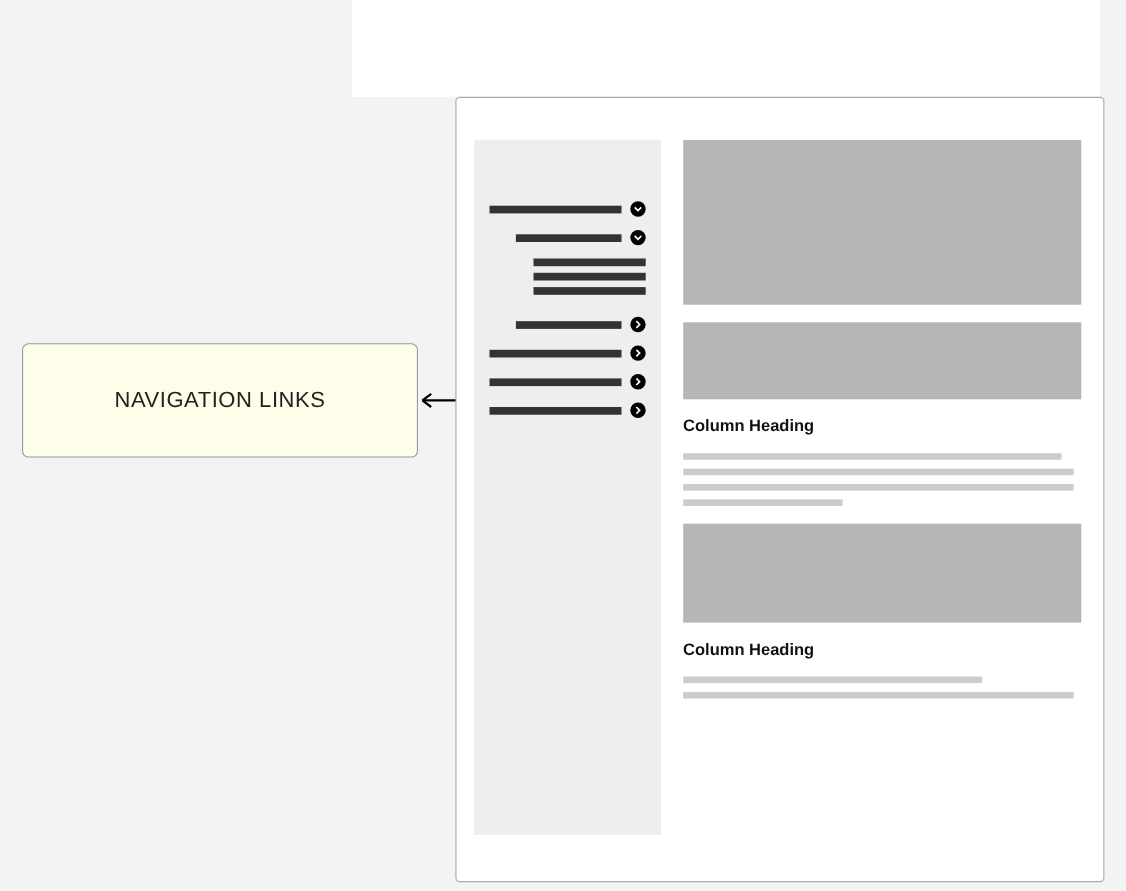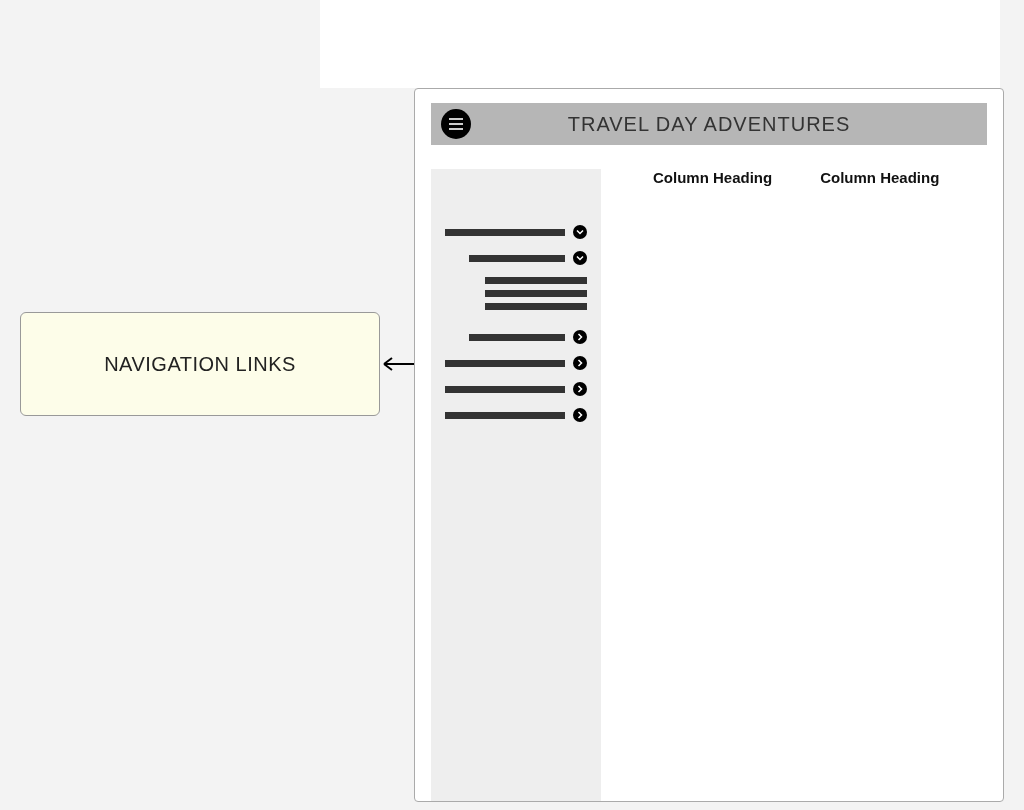--- a/index.html
+++ b/index.html
@@ -125,20 +125,21 @@
     align-items: center;
     justify-content: center;
   }
   .nav-icon svg { display: block; }
   .sub-group { display: flex; flex-direction: column; gap: 6px; margin-left: 40px; }
   .sub-bar { height: 7px; background: #333; }
 
   .main {
     flex: 1;
     display: flex;
+    flex-direction: column;
     gap: 16px;
     padding-right: 4px;
     overflow: hidden;
   }
   .img-block {
     background: #b6b6b6;
   }
   .img-large { height: 150px; }
   .img-med { height: 70px; }
   .img-mid { height: 90px; }
@@ -176,28 +177,20 @@
   <path d="M62 30 L54 24 M62 30 L54 36" fill="none" stroke="#000" stroke-width="2"></path>
 </svg>
 
 <svg class="arrow-svg" style="left:378px; top:298px;" width="130" height="80">
   <path d="M124 6 L50 6 L50 66 L6 66" fill="none" stroke="#000" stroke-width="2"></path>
   <path d="M6 66 L14 60 M6 66 L14 72" fill="none" stroke="#000" stroke-width="2"></path>
 </svg>
 
 <div class="device">
 
-  <div class="titlebar">
-    <div class="hamburger">
-      <span></span>
-        <span></span>
-        <span></span>
-    </div>
-    <span class="titlebar-text">TRAVEL DAY ADVENTURES</span>
-  </div>
 
   <div class="content-row">
 
     <div class="sidebar">
 
       <div class="nav-item">
         <div class="nav-bar"></div>
         <div class="nav-icon">
           <svg width="8" height="8" viewBox="0 0 8 8">
               <path d="M1 2.5 L4 5.5 L7 2.5" fill="none" stroke="#fff" stroke-width="1.5"></path>

